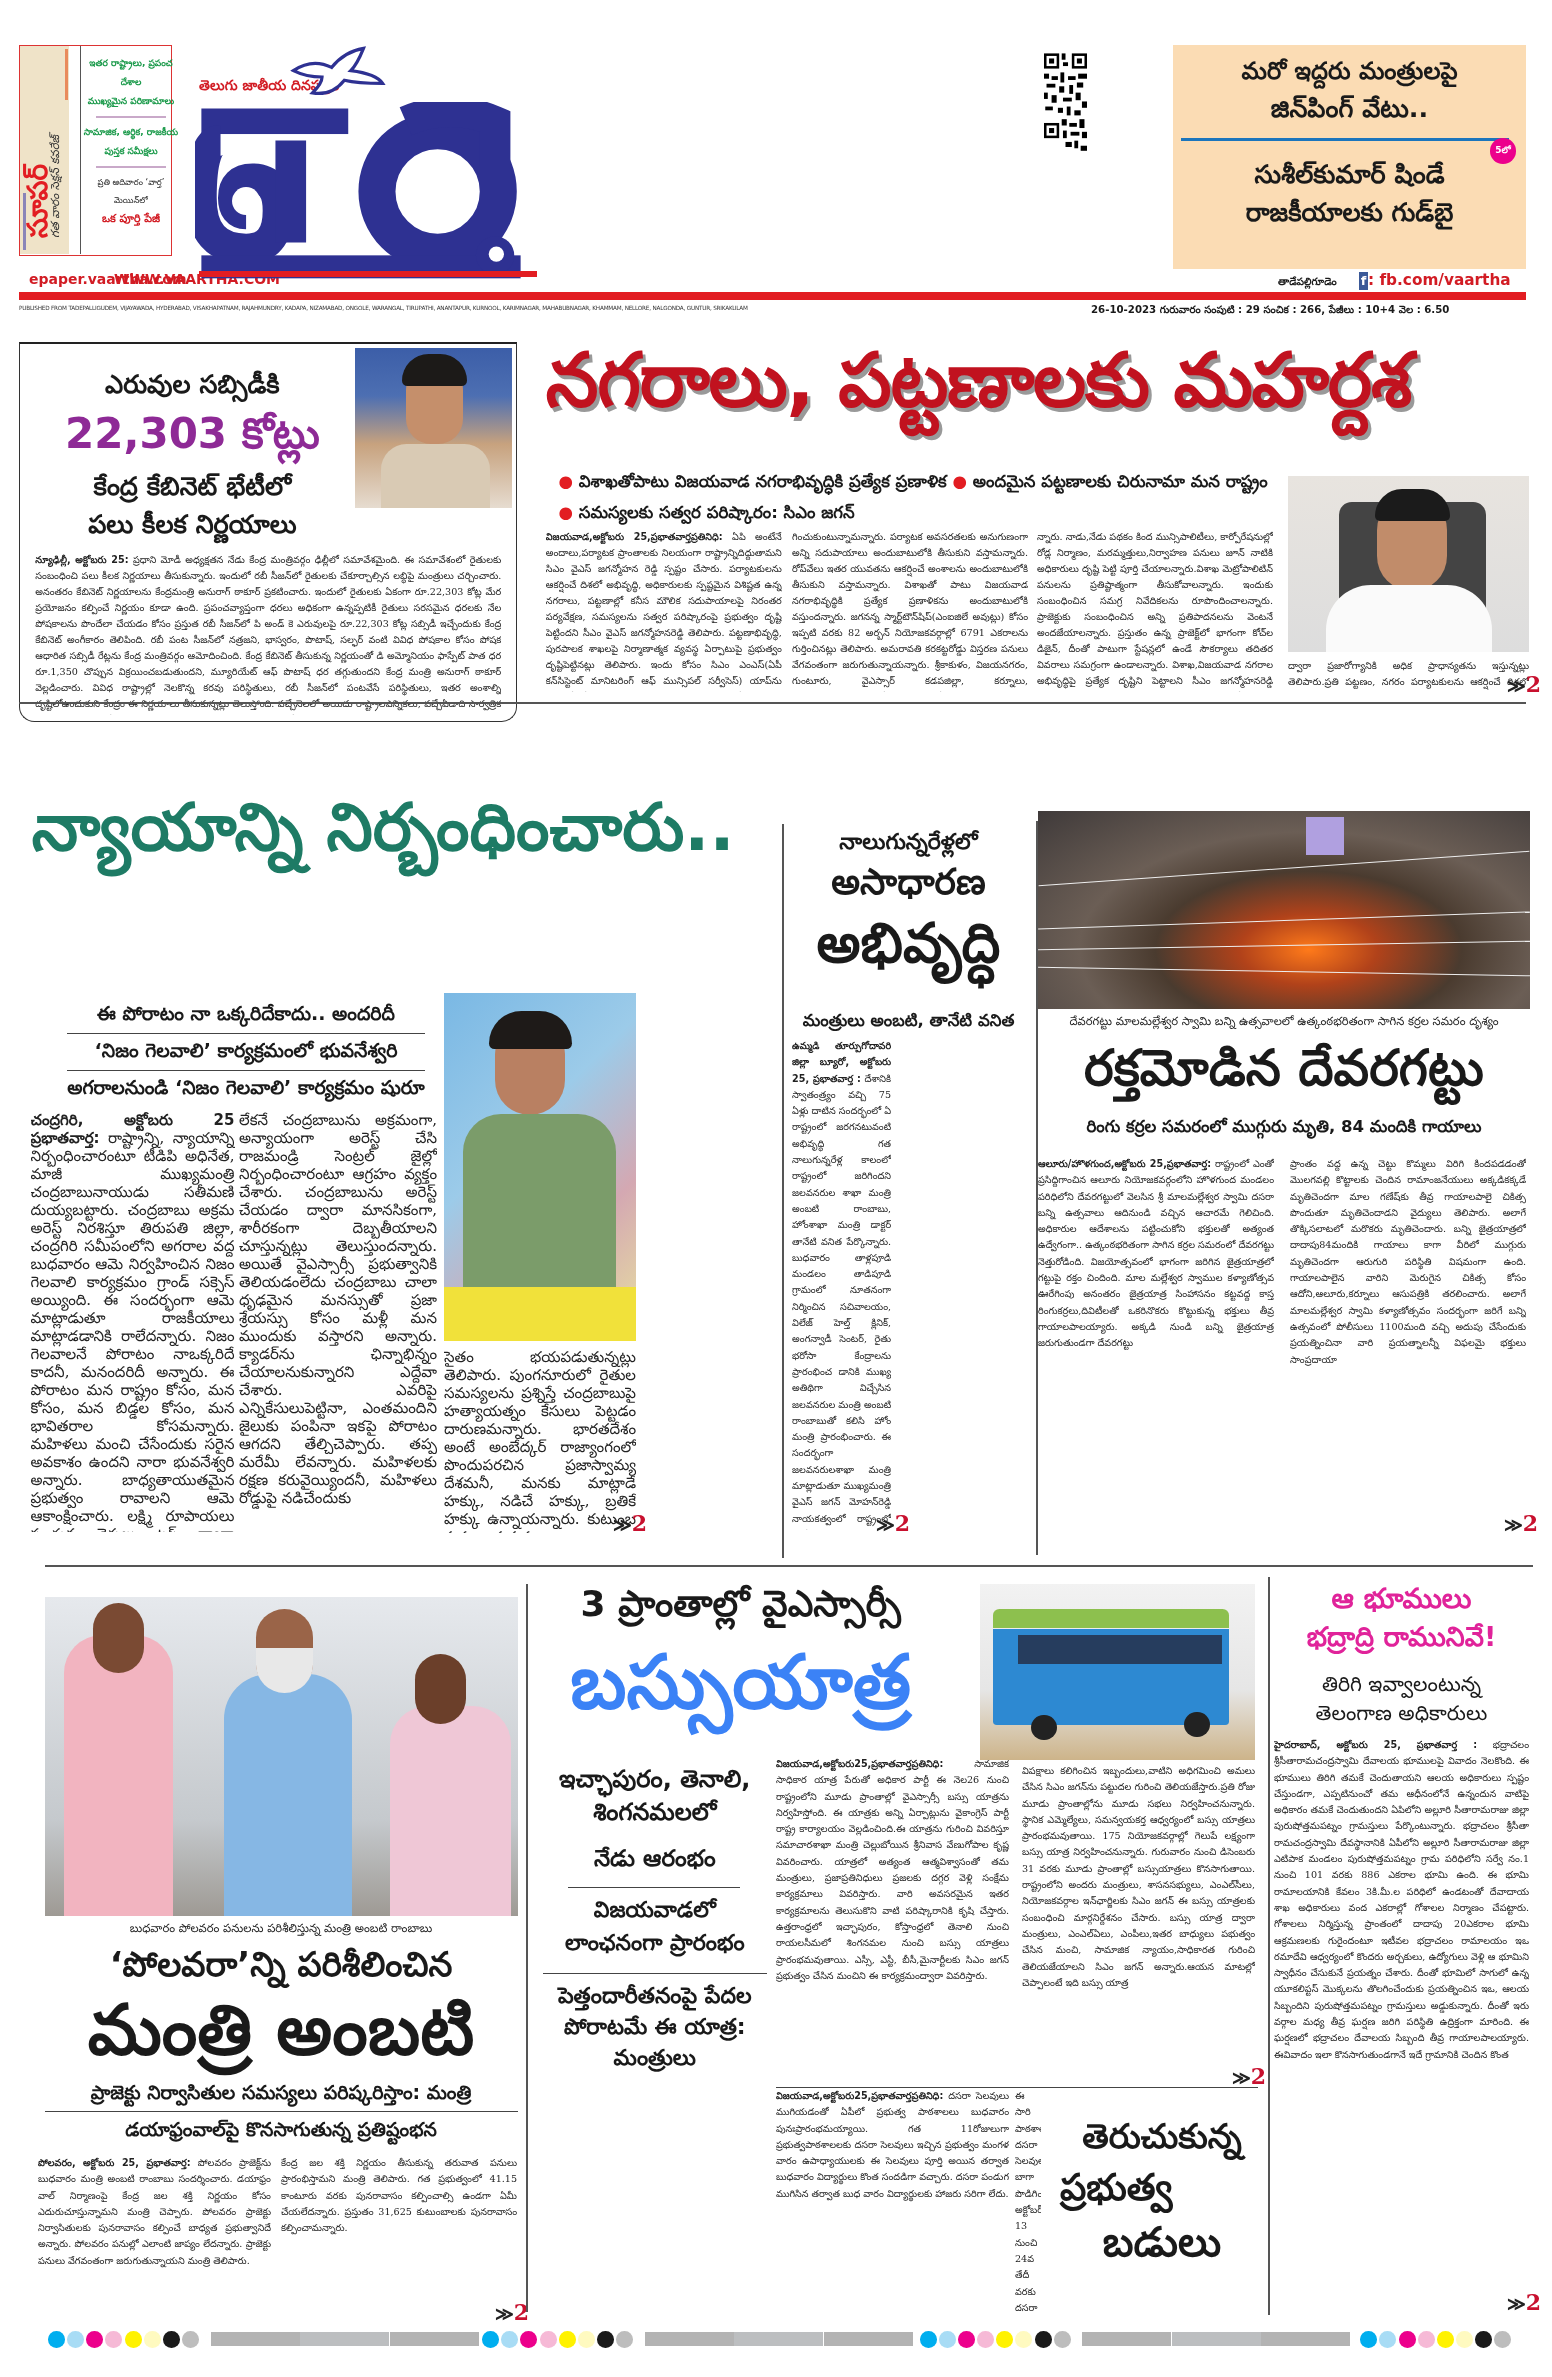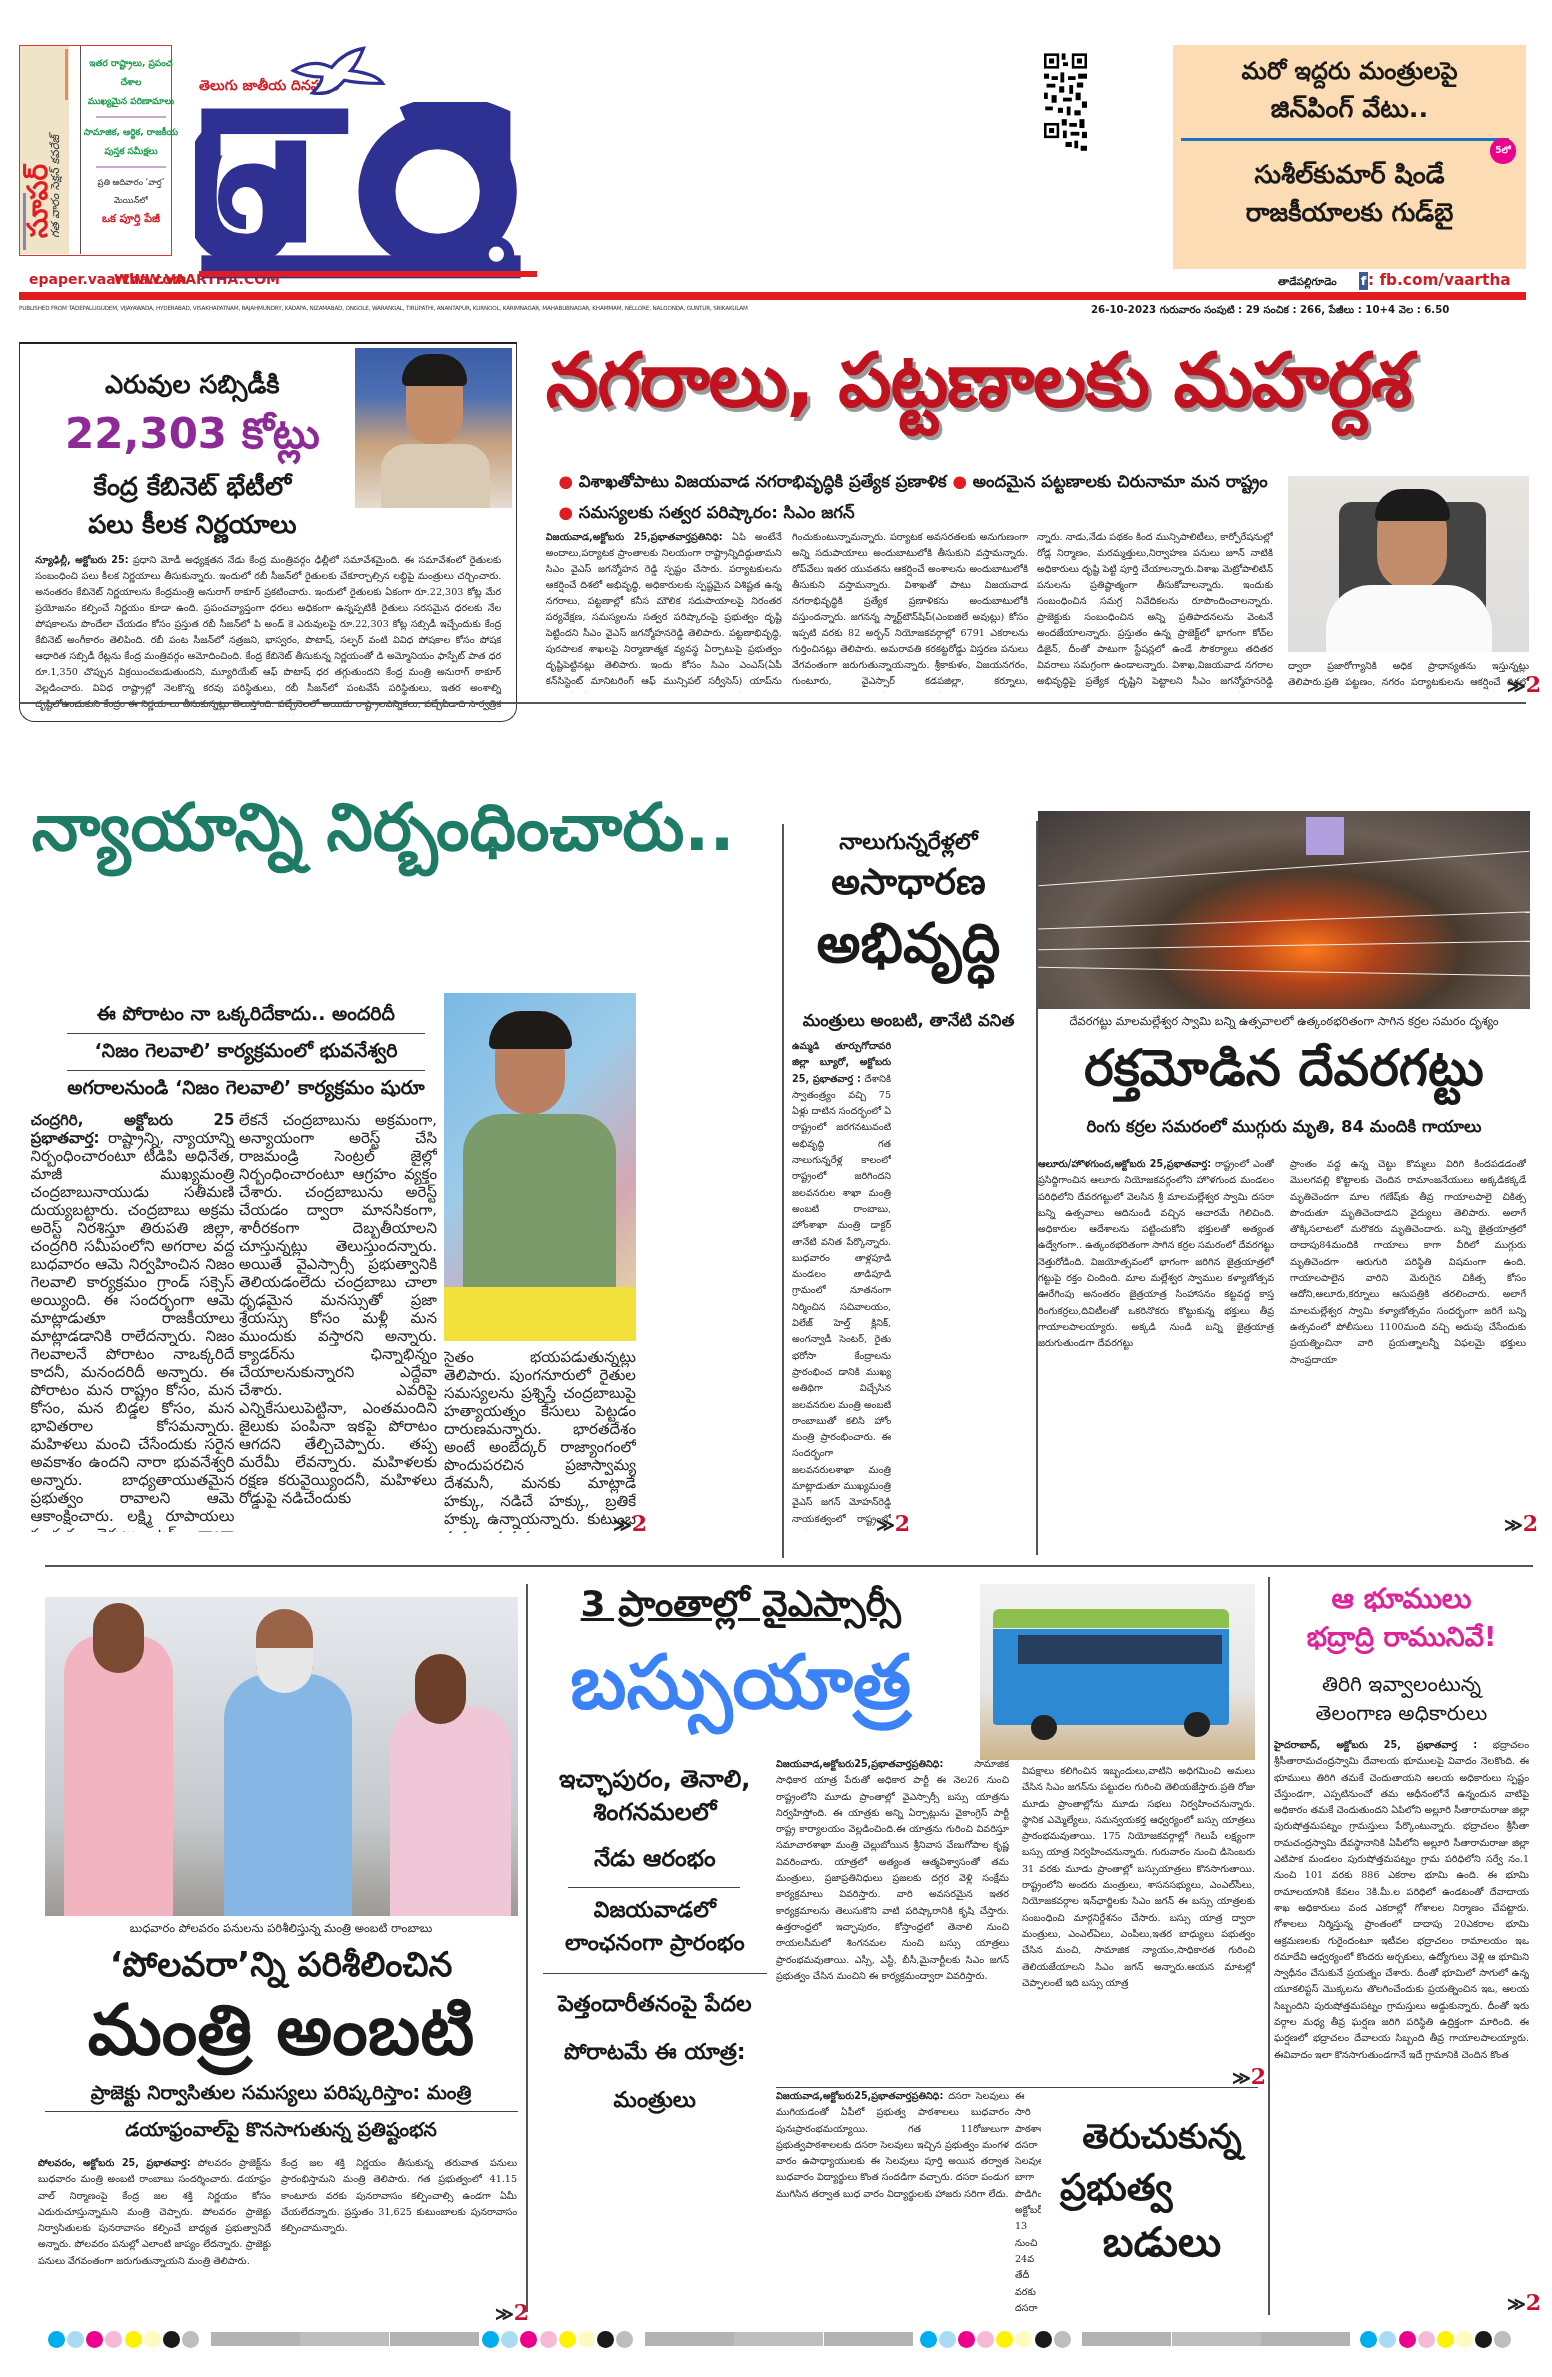--- a/index.html
+++ b/index.html
@@ -237,35 +237,35 @@
   <div class="abs hl" style="left:25.5px;top:548px;width:473px;text-align:center;font-size:19px;">డయాఫ్రంవాల్‌పై కొనసాగుతున్న ప్రతిష్టంభన</div>
   <div class="abs body-text" style="left:19px;top:584px;width:233px;height:163px;overflow:hidden;font-size:9.6px;line-height:16.3px;">
     <b>పోలవరం, అక్టోబరు 25, ప్రభాతవార్త:</b> <span>పోలవరం ప్రాజెక్ట్‌ను బుధవారం మంత్రి అంబటి రాంబాబు సందర్శించారు. డయాఫ్రం వాల్ నిర్మాణంపై కేంద్ర జల శక్తి నిర్ణయం కోసం ఎదురుచూస్తున్నామని మంత్రి చెప్పారు. పోలవరం ప్రాజెక్టు నిర్వాసితులకు పునరావాసం కల్పించే బాధ్యత ప్రభుత్వానిదే అన్నారు. పోలవరం పనుల్లో ఎలాంటి జాప్యం లేదన్నారు. ప్రాజెక్టు పనులు వేగవంతంగా జరుగుతున్నాయని మంత్రి తెలిపారు.</span>
   </div>
   <div class="abs body-text" style="left:262px;top:584px;width:236px;height:163px;overflow:hidden;font-size:9.6px;line-height:16.3px;">కేంద్ర జల శక్తి నిర్ణయం తీసుకున్న తరువాత పనులు ప్రారంభిస్తామని మంత్రి తెలిపారు. గత ప్రభుత్వంలో 41.15 కాంటూరు వరకు పునరావాసం కల్పించాల్సి ఉండగా ఏమీ చేయలేదన్నారు. ప్రస్తుతం 31,625 కుటుంబాలకు పునరావాసం కల్పించామన్నారు.</div>
   <div class="abs cont" style="left:476px;top:728px;"><span class="arr">≫</span><span>2</span></div>
 </div>
 <div class="rule-v" style="left:526px;top:1584px;height:728px;"></div>
 
 <div class="abs" style="left:530px;top:1571px;width:734px;height:754px;">
-  <div class="abs hl" style="left:12.8px;top:12.8px;width:396px;text-align:center;font-size:36px;text-decoration:underline;">3 ప్రాంతాల్లో వైఎస్సార్సీ</div>
+  <div class="abs hl" style="left:12.8px;top:12.8px;width:396px;text-align:center;font-size:36px;">3 ప్రాంతాల్లో వైఎస్సార్సీ</div>
   <div class="abs hl" style="left:12.8px;top:70px;width:396px;text-align:center;font-size:75px;color:#3b82f6;">బస్సుయాత్ర</div>
   <div class="abs" style="left:450px;top:12.8px;width:275px;height:176px;background:linear-gradient(180deg,#f2f2f2 0%,#e6e6e6 60%,#cdb48a 100%);overflow:hidden;">
     <div style="position:absolute;left:12.8px;top:25.5px;width:236px;height:19px;background:#8dc04e;border-radius:6.4px 6.4px 0 0;"></div>
     <div style="position:absolute;left:12.8px;top:45px;width:236px;height:96px;background:#2d89d2;border-radius:0 0 3.8px 3.8px;"></div>
     <div style="position:absolute;left:38px;top:51px;width:204px;height:29px;background:#263d5e;"></div>
     <div style="position:absolute;left:51px;top:131px;width:25.5px;height:25.5px;border-radius:12.8px;background:#222;"></div>
     <div style="position:absolute;left:204px;top:128px;width:25.5px;height:25.5px;border-radius:12.8px;background:#222;"></div>
   </div>
   <div class="abs hl" style="left:12.8px;top:192px;width:224px;text-align:center;font-size:24px;line-height:33px;">ఇచ్ఛాపురం, తెనాలి, శింగనమలలో</div>
   <div class="abs hl" style="left:12.8px;top:275px;width:224px;text-align:center;font-size:23px;">నేడు ఆరంభం</div>
   <div class="abs" style="left:38px;top:316px;width:172px;height:1.3px;background:#444;"></div>
   <div class="abs hl" style="left:12.8px;top:322px;width:224px;text-align:center;font-size:22px;line-height:33px;">విజయవాడలో లాంఛనంగా ప్రారంభం</div>
   <div class="abs" style="left:12.8px;top:402px;width:224px;height:1.3px;background:#444;"></div>
-  <div class="abs hl" style="left:12.8px;top:409px;width:224px;text-align:center;font-size:22px;line-height:48px;">పెత్తందారీతనంపై పేదల పోరాటమే ఈ యాత్ర: మంత్రులు</div>
+  <div class="abs hl" style="left:12.8px;top:409px;width:224px;text-align:center;font-size:22px;line-height:31px;">పెత్తందారీతనంపై పేదల పోరాటమే ఈ యాత్ర: మంత్రులు</div>
   <div class="abs body-text" style="left:246px;top:185px;width:233px;height:326px;overflow:hidden;font-size:9.6px;line-height:16.3px;">
     <b>విజయవాడ,అక్టోబరు25,ప్రభాతవార్తప్రతినిధి:</b> <span>సామాజిక సాధికార యాత్ర పేరుతో అధికార పార్టీ ఈ నెల26 నుంచి రాష్ట్రంలోని మూడు ప్రాంతాల్లో వైఎస్సార్సీ బస్సు యాత్రను నిర్వహిస్తోంది. ఈ యాత్రకు అన్ని ఏర్పాట్లును వైకాంగ్రెస్ పార్టీ రాష్ట్ర కార్యాలయం వెల్లడించింది.ఈ యాత్రను గురించి వివరిస్తూ సమాచారశాఖా మంత్రి చెల్లుబోయిన శ్రీనివాస వేణుగోపాల కృష్ణ వివరించారు. యాత్రలో అత్యంత ఆత్మవిశ్వాసంతో తమ మంత్రులు, ప్రజాప్రతినిధులు ప్రజలకు దగ్గర వెళ్లి సంక్షేమ కార్యక్రమాలు వివరిస్తారు. వారి అవసరమైన ఇతర కార్యక్రమాలను తెలుసుకొని వాటి పరిష్కారానికి కృషి చేస్తారు. ఉత్తరాంధ్రలో ఇచ్ఛాపురం, కోస్తాంధ్రలో తెనాలి నుంచి రాయలసీమలో శింగనమల నుంచి బస్సు యాత్రలు ప్రారంభమవుతాయి. ఎస్సీ, ఎస్టీ, బీసీ,మైనార్టీలకు సిఎం జగన్ ప్రభుత్వం చేసిన మంచిని ఈ కార్యక్రమంద్వారా వివరిస్తారు.</span>
   </div>
   <div class="abs body-text" style="left:492px;top:192px;width:233px;height:319px;overflow:hidden;font-size:9.6px;line-height:16.3px;">విపక్షాలు కలిగించిన ఇబ్బందులు,వాటిని అధిగమించి అమలు చేసిన సిఎం జగన్‌ను పట్టుదల గురించి తెలియజేస్తారు.ప్రతి రోజు మూడు ప్రాంతాల్లోను మూడు సభలు నిర్వహించనున్నారు. స్థానిక ఎమ్మెల్యేలు, సమన్వయకర్త ఆధ్వర్యంలో బస్సు యాత్రలు ప్రారంభమవుతాయి. 175 నియోజకవర్గాల్లో గెలుపే లక్ష్యంగా బస్సు యాత్ర నిర్వహించనున్నారు. గురువారం నుంచి డిసెంబరు 31 వరకు మూడు ప్రాంతాల్లో బస్సుయాత్రలు కొనసాగుతాయి. రాష్ట్రంలోని అందరు మంత్రులు, శాసనసభ్యులు, ఎంఎల్‌సీలు, నియోజకవర్గాల ఇన్‌ఛార్జిలకు సిఎం జగన్ ఈ బస్సు యాత్రలకు సంబంధించి మార్గనిర్దేశనం చేసారు. బస్సు యాత్ర ద్వారా మంత్రులు, ఎంఎల్‌ఏలు, ఎంపీలు,ఇతర బాధ్యులు పభుత్వం చేసిన మంచి, సామాజిక న్యాయం,సాధికారత గురించి తెలియజేయాలని సిఎం జగన్ అన్నారు.ఆయన మాటల్లో చెప్పాలంటే ఇది బస్సు యాత్ర</div>
   <div class="abs cont" style="left:702px;top:492px;"><span class="arr">≫</span><span>2</span></div>
   <div class="abs" style="left:246px;top:516px;width:482px;height:1.3px;background:#444;"></div>
 </div>
 
 <div class="abs" style="left:776px;top:2088px;width:489px;height:236px;">
   <div class="abs body-text" style="left:0;top:0;width:233px;height:230px;overflow:hidden;font-size:9.6px;line-height:16.3px;">

